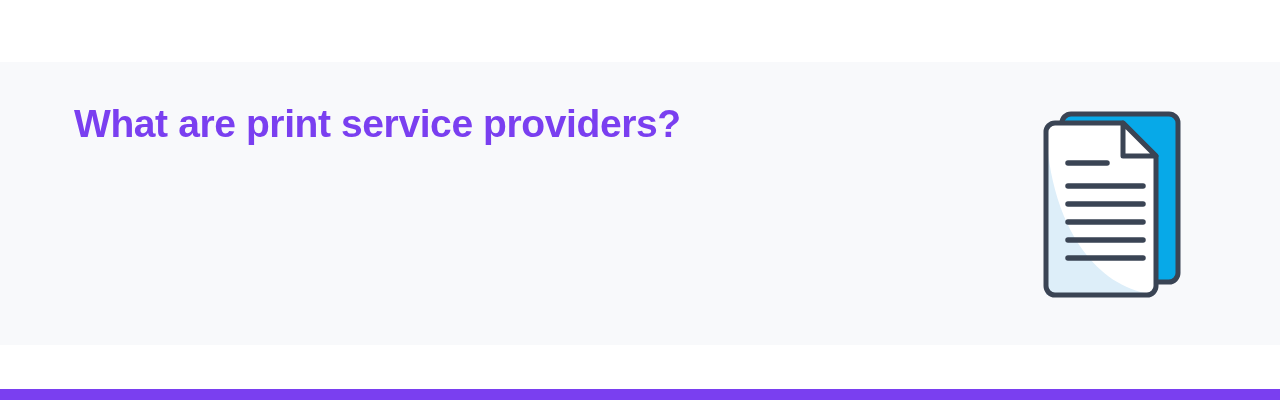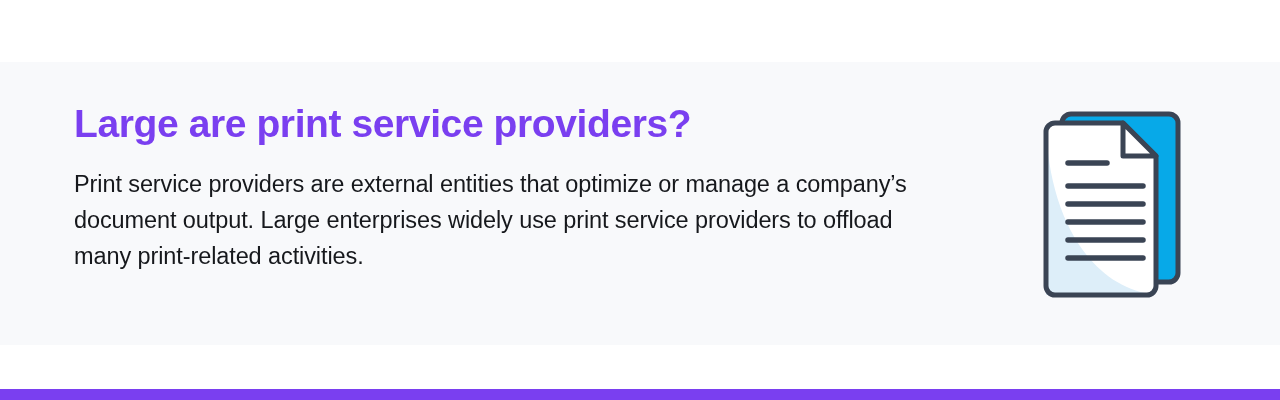--- a/index.html
+++ b/index.html
@@ -101,22 +101,21 @@
 </style>
 </head>
 <body>
 
 <div class="top-gutter"></div>
 
 <section class="callout-band">
   <div class="callout-inner">
 
     <div class="text-col">
-      <h2 class="callout-heading">Large are print service providers?</h2>
-      <p class="callout-body">Print service providers are external entities that optimize or manage a company’s document output. Large enterprises widely use print service providers to offload many print-related activities.</p>
+      <h2 class="callout-heading">What are print service providers?</h2>
     </div>
 
     <div class="illustration">
       <svg width="156" height="196" viewBox="0 0 156 196" xmlns="http://www.w3.org/2000/svg">
         <defs>
           <clipPath id="frontPageClip">
             <path d="M10 14
                      a8 8 0 0 1 8-8
                      h70
                      l34 34

